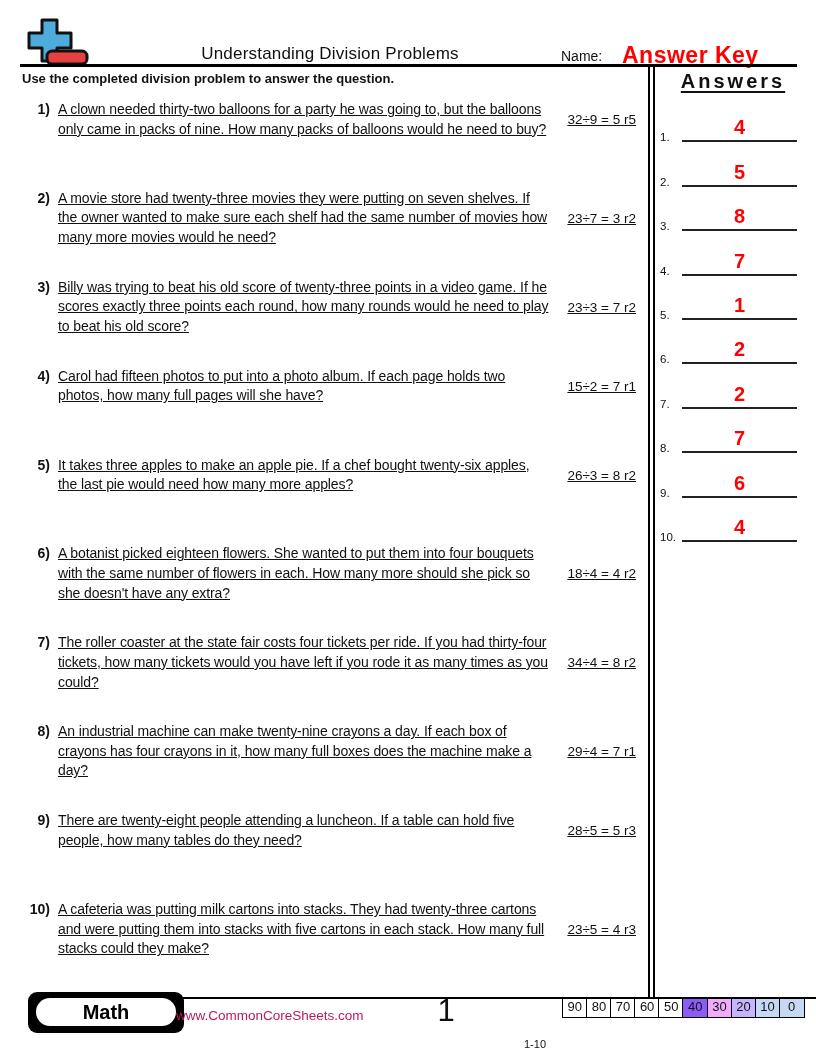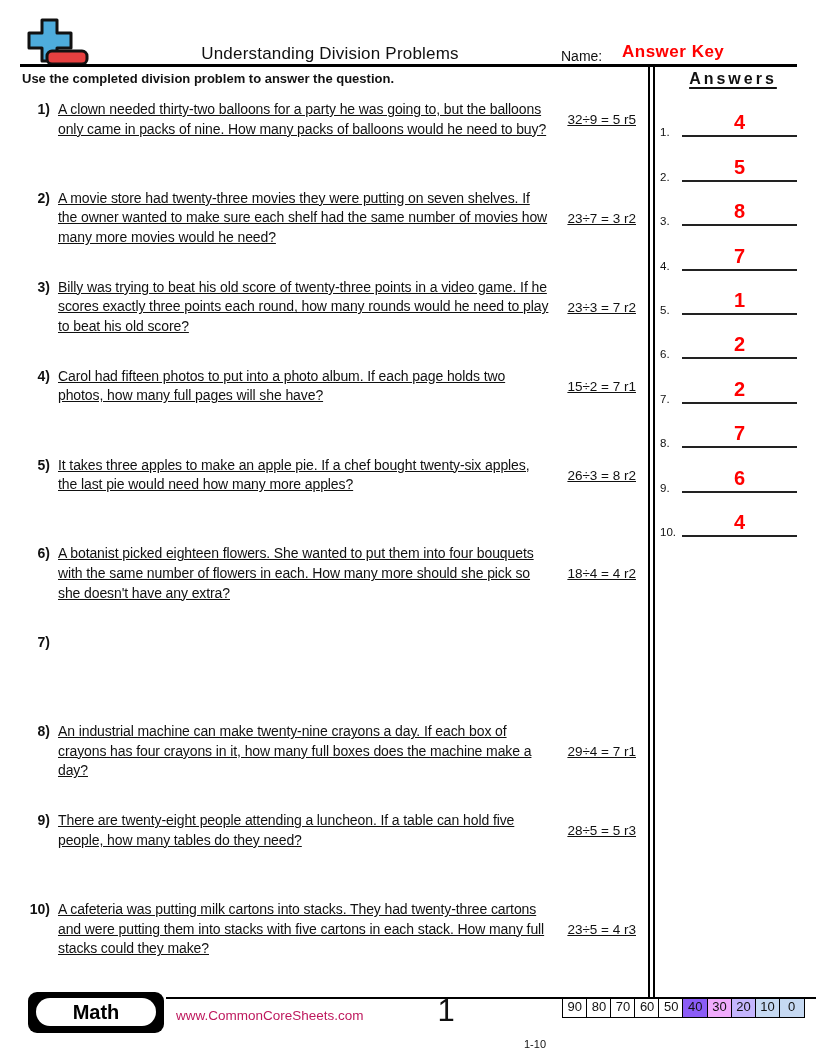--- a/index.html
+++ b/index.html
@@ -14,21 +14,21 @@
 
   
   .logo { position:absolute; left:26px; top:17px; width:64px; height:50px; }
   .page-title {
     position:absolute; left:140px; top:44px; width:380px;
     text-align:center; font-size:17px; letter-spacing:0.2px;
   }
   .name-label { position:absolute; left:561px; top:48px; font-size:14px; }
   .answer-key {
     position:absolute; left:622px; top:42px;
-    font-size:17px; font-weight:bold; letter-spacing:0.5px;
+    font-size:23px; font-weight:bold; letter-spacing:0.5px;
   }
   .header-line { position:absolute; left:20px; top:64px; width:777px; height:3px; background:#000; }
   .instruction { position:absolute; left:22px; top:71px; font-size:13px; font-weight:bold; }
 
   
   .vline {
     position:absolute; left:648px; top:66px; height:932px; width:3px;
     border-left:2px solid #000; border-right:2px solid #000;
   }
 
@@ -39,36 +39,36 @@
     width:28px; margin-right:8px; flex:none;
     font-weight:bold; font-size:14px; line-height:19.6px; text-align:right;
   }
   .pgroup { display:flex; align-items:center; width:578px;text-decoration:underline; }
   .ptext { width:494px; font-size:14px; line-height:19.6px; letter-spacing:-0.1px; }
   .peq { flex:1; text-align:right; font-size:13.5px; white-space:nowrap; }
 
   
   .answers { position:absolute; left:657px; top:68px; width:152px; }
   .answers-title {
-    text-align:center; font-size:16px; font-weight:bold; letter-spacing:3px;
+    text-align:center; font-size:20px; font-weight:bold; letter-spacing:3px;
     text-decoration:underline; text-decoration-thickness:2px; text-underline-offset:3px;
     margin-top:2px;
   }
   .ans-items { margin-top:7px; }
   .ans-item { position:relative; height:44.4px; }
   .ans-num { position:absolute; left:3px; bottom:1px; font-size:11.5px; }
   .ans-line { position:absolute; left:25px; right:12px; bottom:2px; height:2px; background:#222; }
   .ans-val {
     position:absolute; left:25px; right:12px; bottom:5px;
     text-align:center; font-weight:bold; font-size:20px;
   }
 
   
   .footer-line { position:absolute; left:166px; top:997px; width:650px; height:2px; background:#000; }
-  .math-badge { position:absolute; left:28px; top:992px; width:136px; height:41px; background:#000; border-radius:9px; }
+  .math-badge { position:absolute; left:28px; top:992px; width:156px; height:41px; background:#000; border-radius:9px; }
   .math-badge-inner {
     position:absolute; left:8px; top:6px; right:8px; bottom:7px;
     background:#fff; border-radius:14px;
     display:flex; align-items:center; justify-content:center;
     font-size:20px; font-weight:bold; color:#000;
   }
   .website { position:absolute; left:176px; top:1008px; font-size:13.5px; color:#be185d; text-decoration:none; }
   .page-num { position:absolute; left:420px; top:993px; width:52px; text-align:center; font-size:31px; font-weight:400; }
   .score-label { position:absolute; left:524px; top:1038px; font-size:11px; }
   .score-grid { position:absolute; left:562px; top:998px; display:flex; }
@@ -134,20 +134,24 @@
   </div>
   <div class="problem">
     <div class="pnum">6)</div>
     <div class="pgroup">
       <div class="ptext">A botanist picked eighteen flowers. She wanted to put them into four bouquets with the same number of flowers in each. How many more should she pick so she doesn't have any extra?</div>
       <div class="peq">18÷4 = 4 r2</div>
     </div>
   </div>
   <div class="problem">
     <div class="pnum">7)</div>
+    <div class="pgroup">
+      <div class="ptext">The roller coaster at the state fair costs four tickets per ride. If you had thirty-four tickets, how many tickets would you have left if you rode it as many times as you could?</div>
+      <div class="peq">34÷4 = 8 r2</div>
+    </div>
   </div>
   <div class="problem">
     <div class="pnum">8)</div>
     <div class="pgroup">
       <div class="ptext">An industrial machine can make twenty-nine crayons a day. If each box of crayons has four crayons in it, how many full boxes does the machine make a day?</div>
       <div class="peq">29÷4 = 7 r1</div>
     </div>
   </div>
   <div class="problem">
     <div class="pnum">9)</div>

